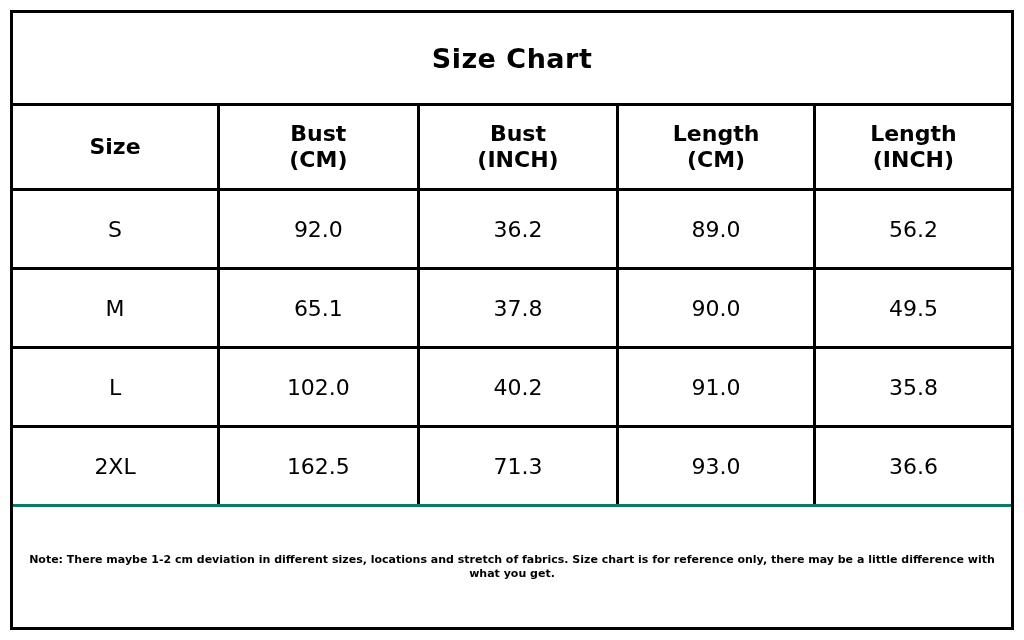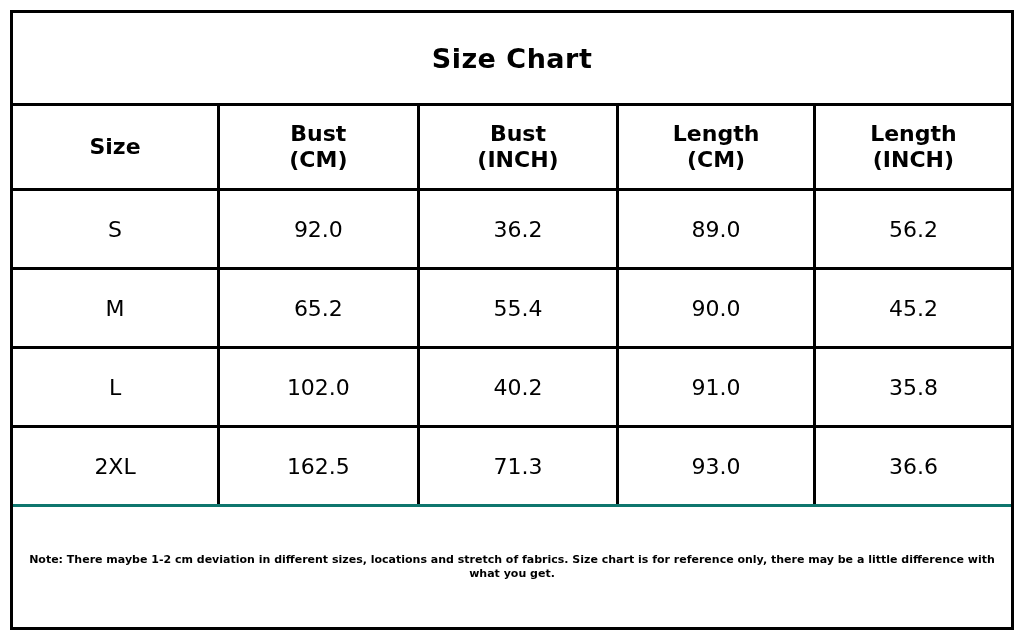--- a/index.html
+++ b/index.html
@@ -147,24 +147,24 @@
       <tbody>
         <tr>
           <td>S</td>
           <td>92.0</td>
           <td>36.2</td>
           <td>89.0</td>
           <td>56.2</td>
         </tr>
         <tr>
           <td>M</td>
-          <td>65.2</td>
-          <td>55.4</td>
+          <td>65.1</td>
+          <td>37.8</td>
           <td>90.0</td>
-          <td>45.2</td>
+          <td>49.5</td>
         </tr>
         <tr>
           <td>L</td>
           <td>102.0</td>
           <td>40.2</td>
           <td>91.0</td>
           <td>35.8</td>
         </tr>
         <tr>
           <td>2XL</td>

